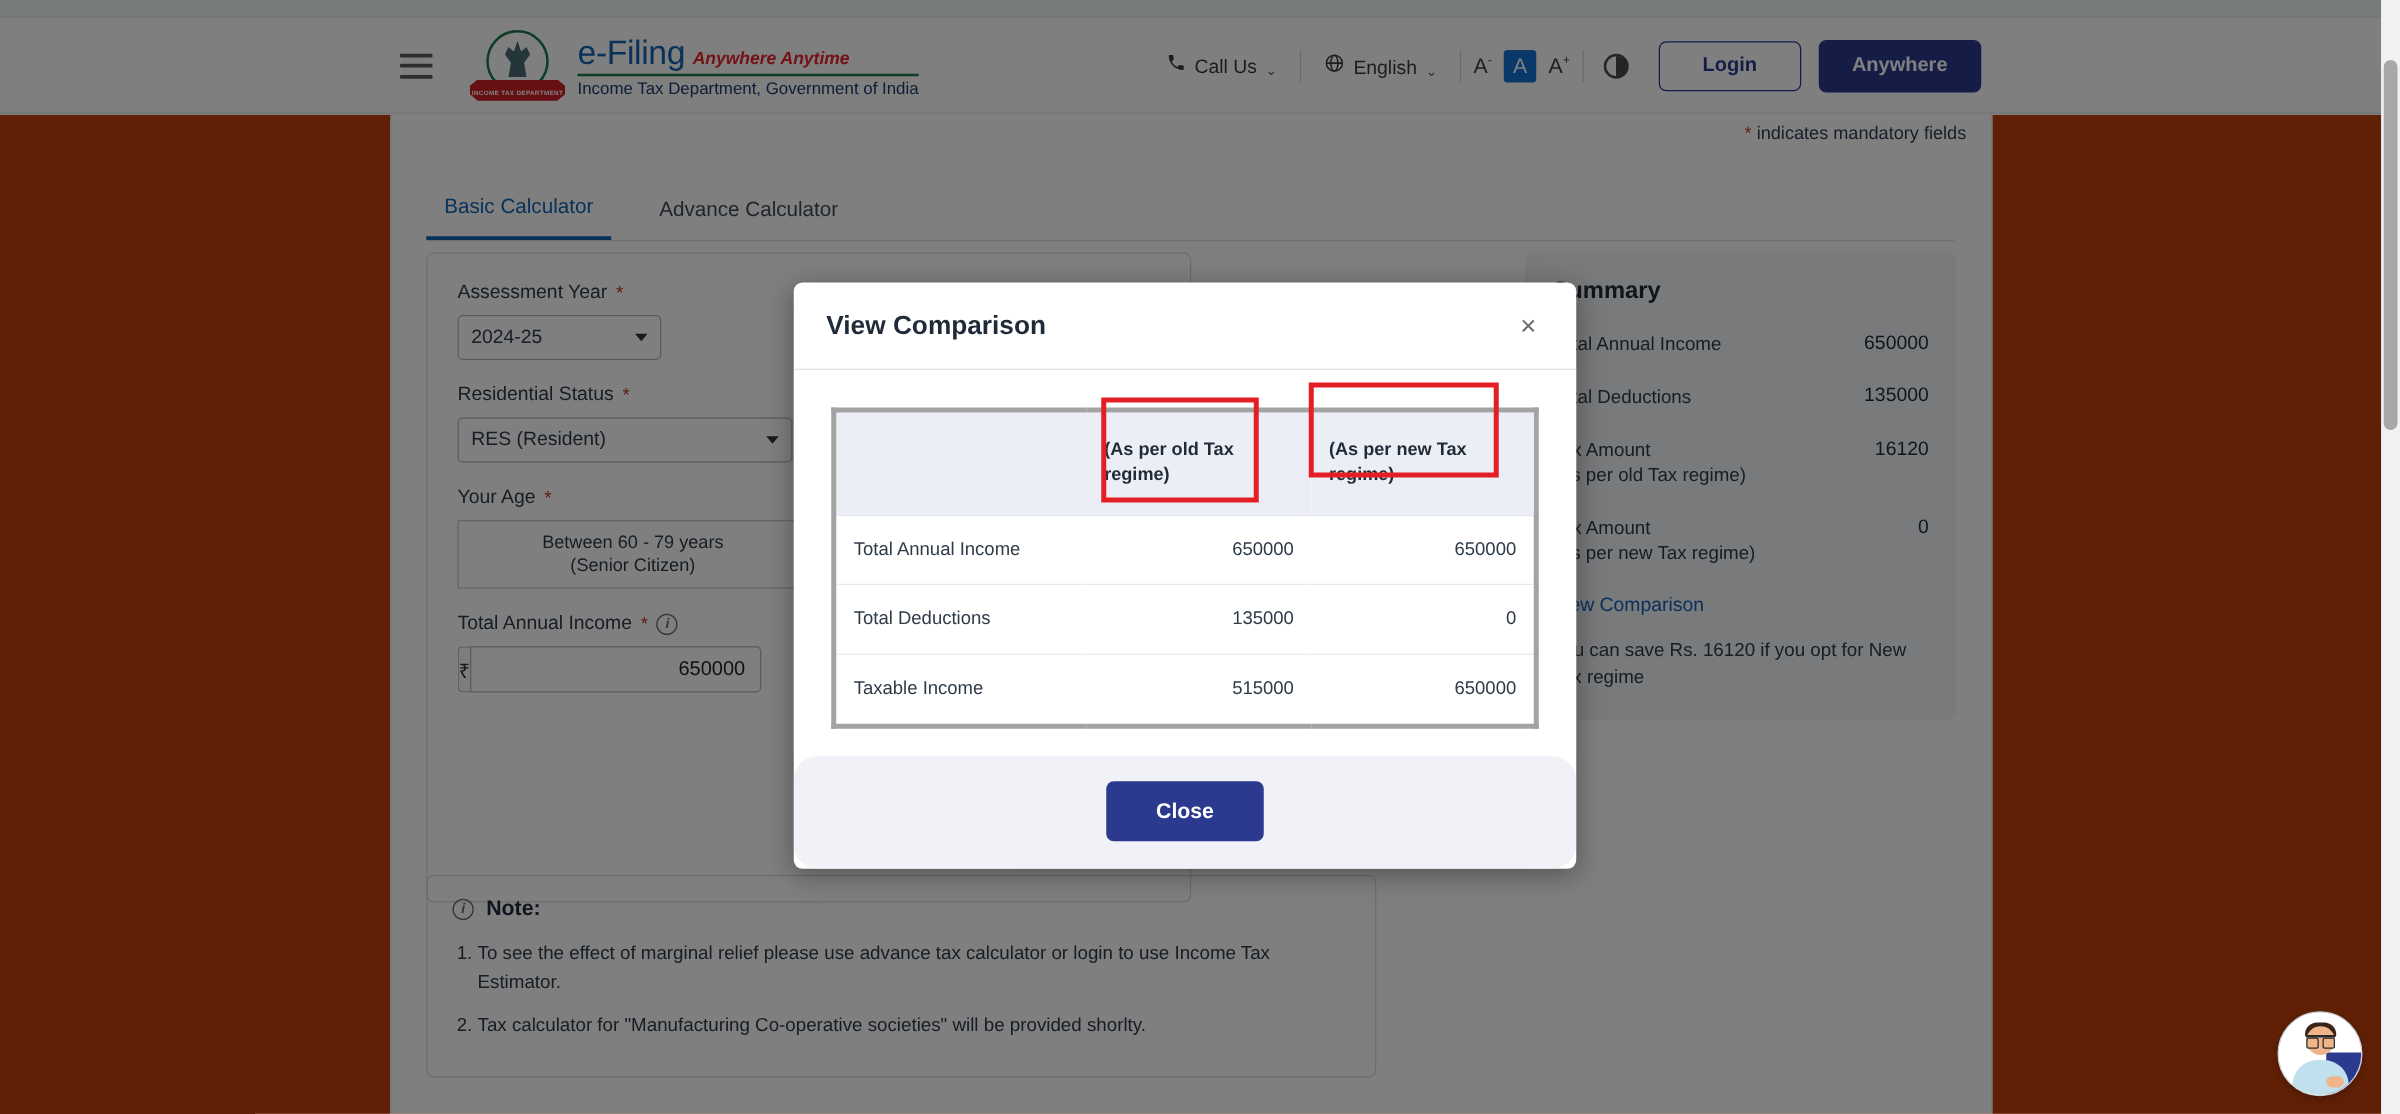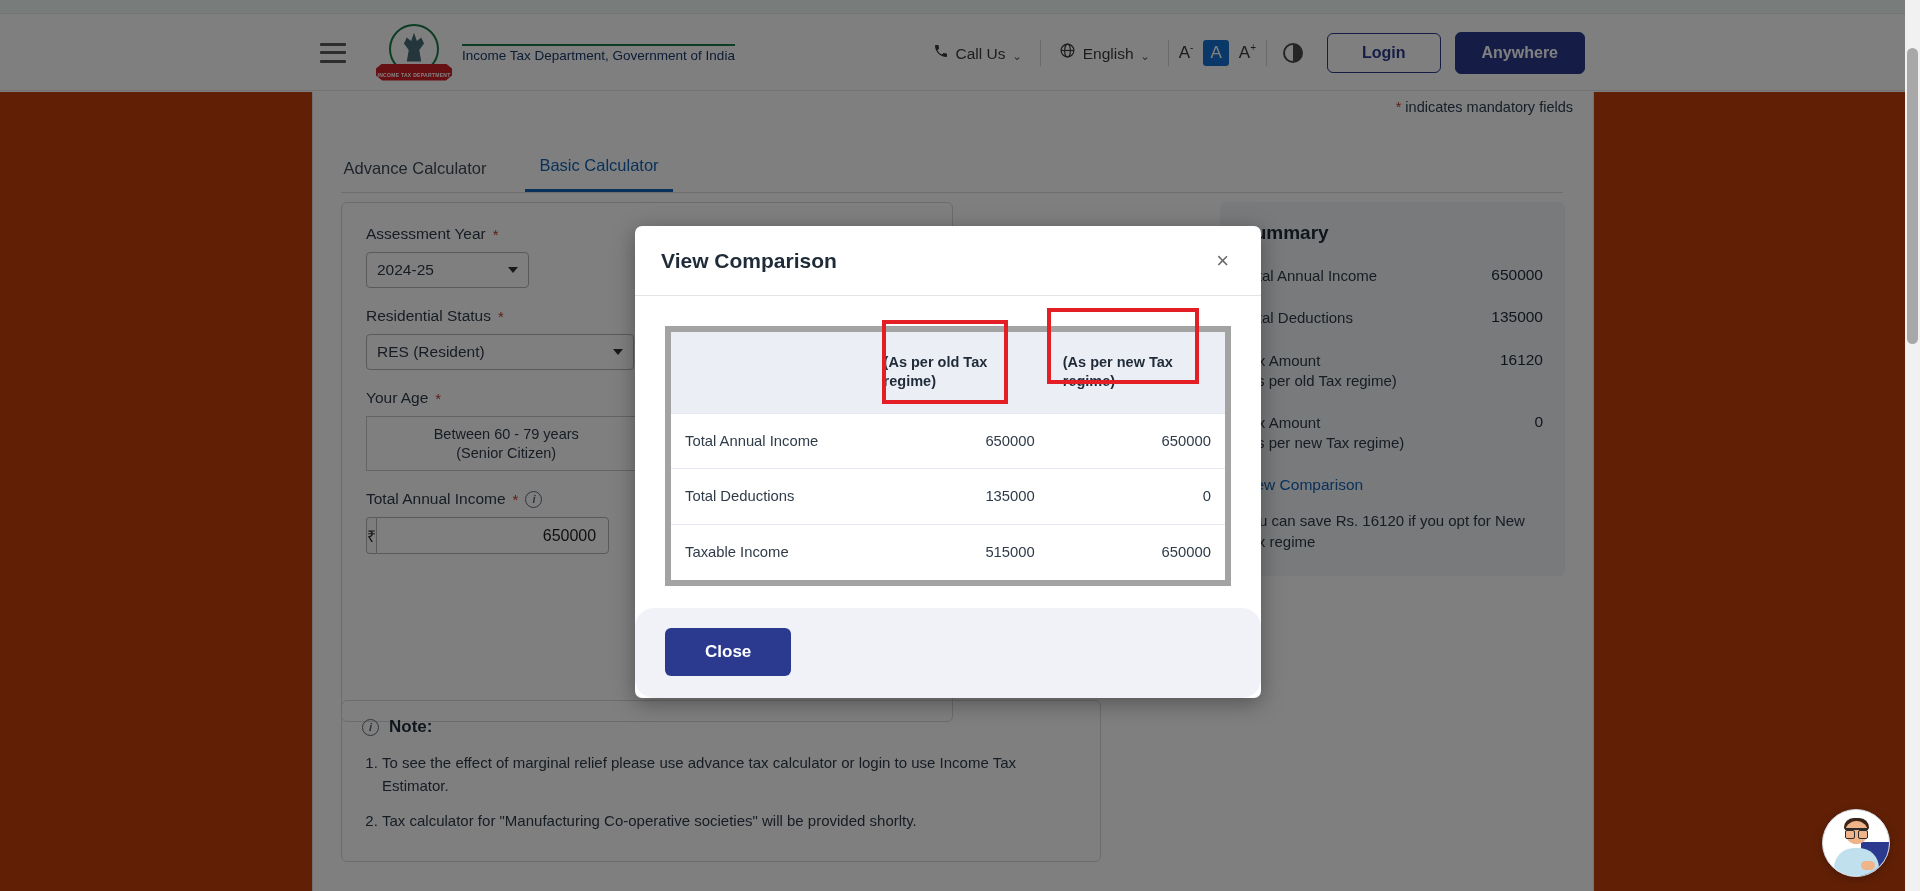--- a/index.html
+++ b/index.html
@@ -222,21 +222,21 @@
     height: 70px; display: flex; align-items: center;
     padding: 0 26px; border-bottom: 1px solid #e3e3e3;
   }
   .modal-title { font-size: 21px; font-weight: 700; color: #1f2b38; }
   .modal-x {
     margin-left: auto; font-size: 22px; color: #6b6b6b;
     cursor: pointer; line-height: 1; padding: 4px 6px;
   }
   .modal-body { padding: 30px 30px 22px 30px; background: #ffffff; }
 
-  .cmp-table { width: 100%; border-collapse: collapse; border: 6px solid #a3a3a3; }
+  .cmp-table { width: 100%; border-collapse: collapse; border: 4px solid #a3a3a3; }
   .cmp-table th {
     background: #eceef6; height: 84px; vertical-align: middle;
     font-size: 14.5px; font-weight: 700; color: #1f2b38;
     text-align: left; padding: 10px 14px; line-height: 1.35;
   }
   .cmp-table th.c0 { width: 36%; }
   .cmp-table th.c1 { width: 32%; position: relative; }
   .cmp-table th.c2 { width: 32%; position: relative; }
   .hl-box {
     position: absolute; top: -10px; left: -6px;
@@ -248,21 +248,21 @@
   .cmp-table td {
     border-top: 1px solid #e6e9f0;
     font-size: 14.8px; color: #2f3b48;
     padding: 17px 14px; line-height: 1.4;
   }
   .cmp-table td.num { text-align: right; }
   .cmp-table tr.total td { background: #e9f0fb; font-weight: 700; color: #1f2b38; }
 
   .modal-foot {
     background: #f1f2f7; padding: 20px 30px 22px 30px;
-    display: flex; justify-content: flex-start; border-radius: 19px;
+    display: flex; justify-content: center; border-radius: 19px;
   }
   .btn-close {
     background: #2b3a8f; color: #ffffff; border: none;
     border-radius: 6px; font-size: 17px; font-weight: 700;
     padding: 14px 40px; cursor: pointer;
     font-family: "Liberation Sans", sans-serif;
   }
 
   
   .chat-widget {
@@ -310,20 +310,24 @@
   </div>
 
   <div class="brand">
     <div class="emblem">
       <div class="ring"></div>
       <div class="lion"></div>
       <div class="ribbon"></div>
       <div class="ribbon-text">INCOME TAX DEPARTMENT</div>
     </div>
     <div class="brand-text">
+      <div class="brand-line1">
+        <span class="brand-efiling">e-Filing</span>
+        <span class="brand-tag">Anywhere Anytime</span>
+      </div>
       <div class="brand-rule"></div>
       <div class="brand-line2">Income Tax Department, Government of India</div>
     </div>
   </div>
 
   <div class="header-right">
 
     <div class="hitem">
       <span>
         <svg width="16" height="16" viewBox="0 0 24 24" fill="#3b3b3b">
@@ -365,22 +369,22 @@
 
 <div class="page">
   <div class="content-card">
 
     <div class="mandatory">
       <span class="star">*</span>
       <span>indicates mandatory fields</span>
     </div>
 
     <div class="tabs">
+      <div class="tab active">Basic Calculator</div>
       <div class="tab">Advance Calculator</div>
-      <div class="tab active">Basic Calculator</div>
     </div>
 
     <div class="form-card">
 
       <div class="fgroup">
         <div class="flabel">
           <span>Assessment Year</span>
           <span class="star">*</span>
         </div>
         <div class="fsel">

